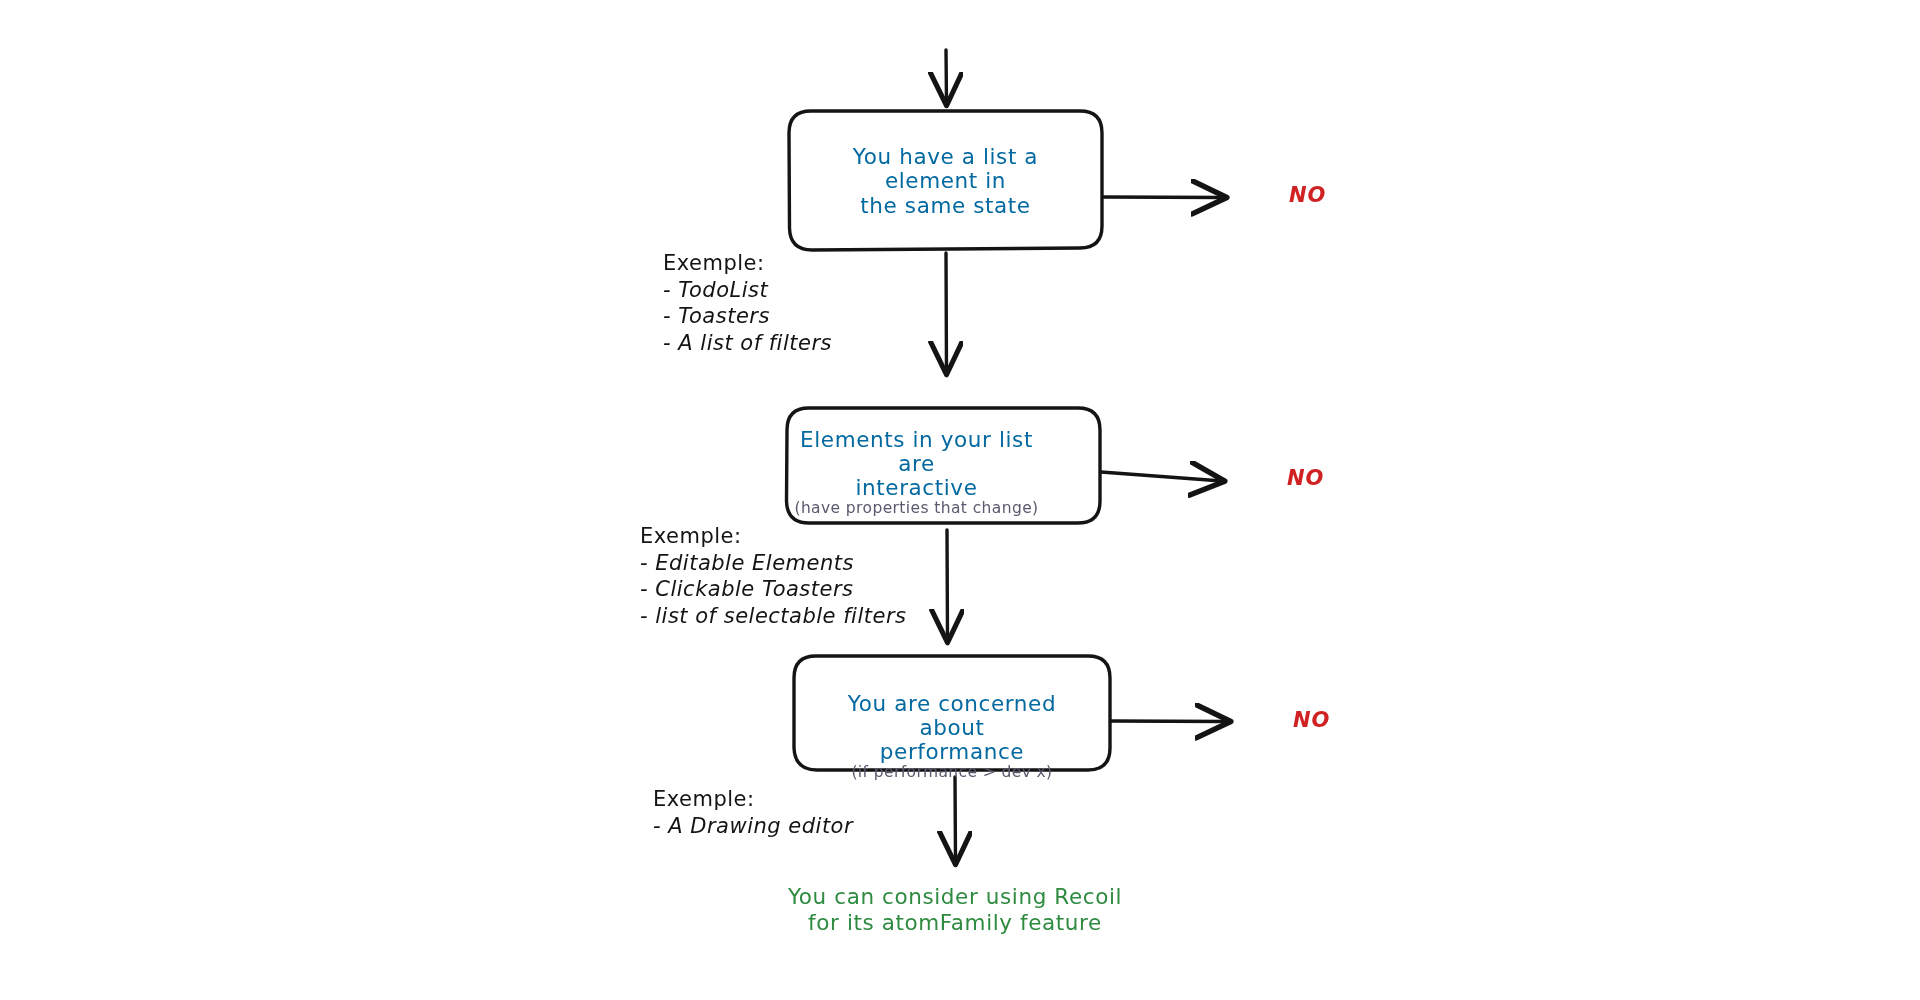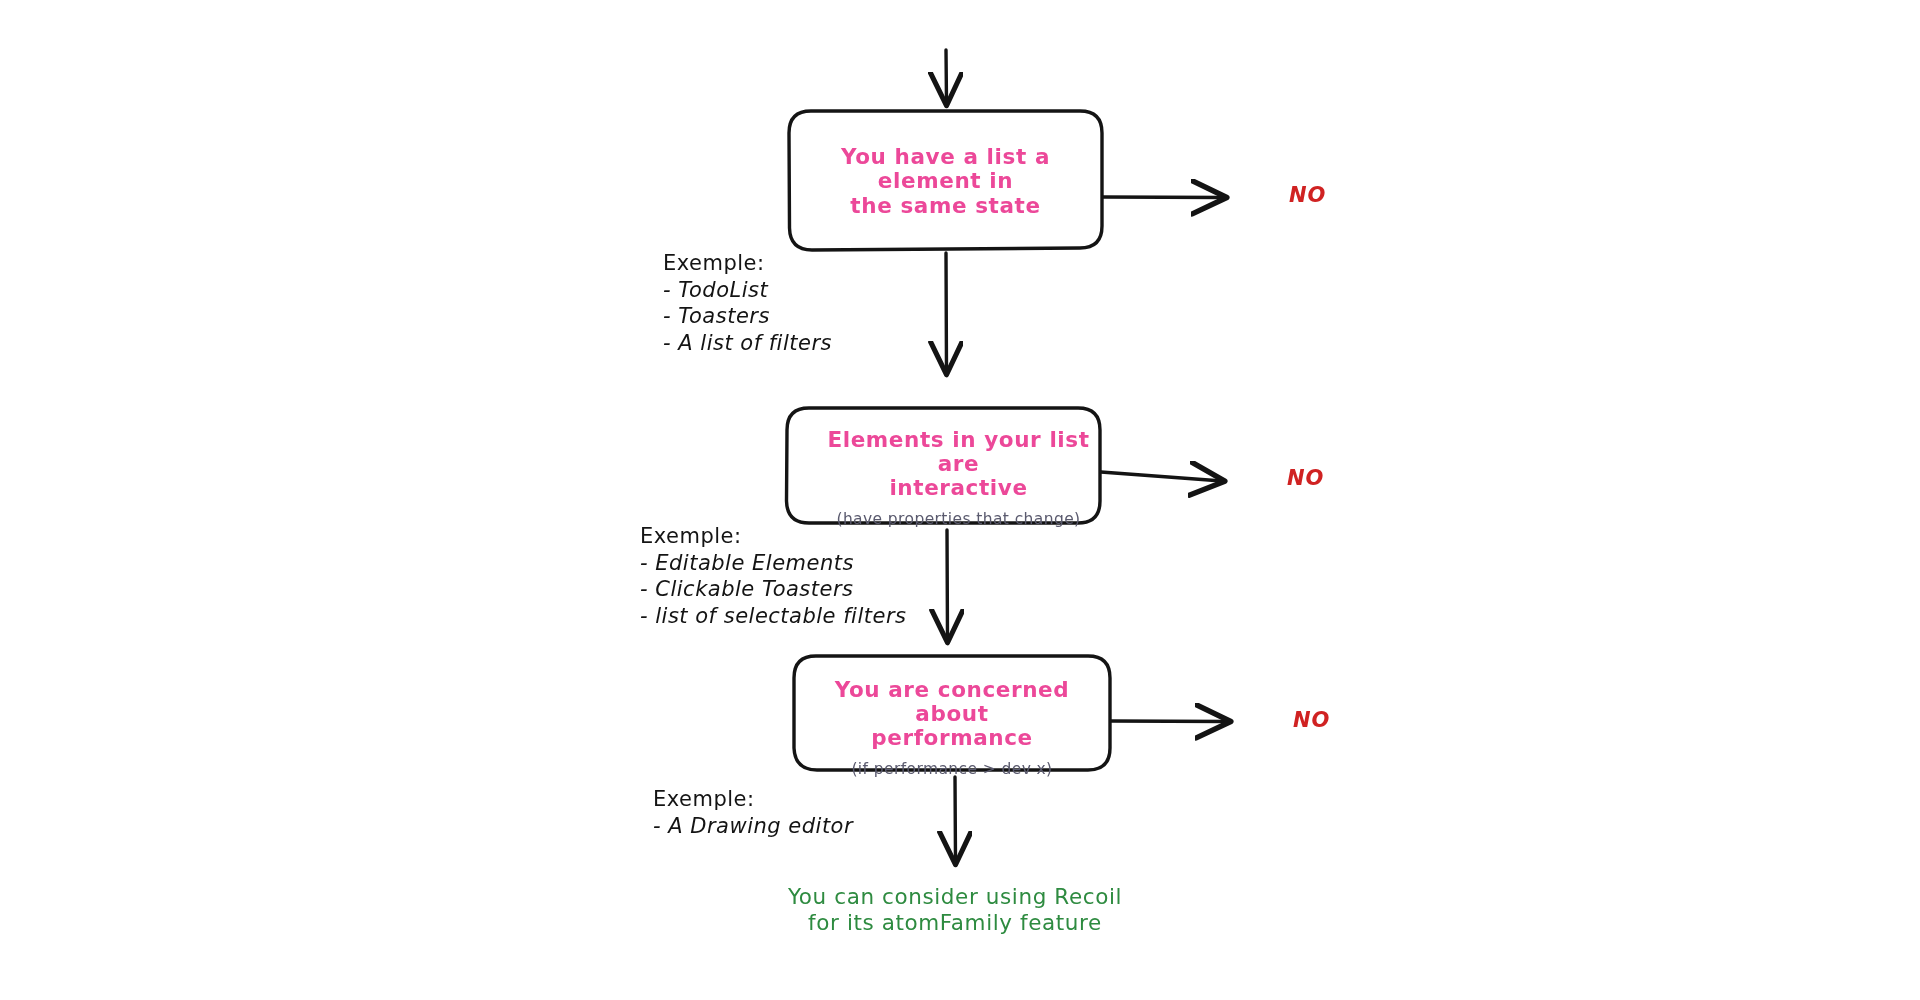--- a/index.html
+++ b/index.html
@@ -42,31 +42,30 @@
     align-items: center;
     justify-content: center;
     text-align: center;
     padding: 10px 22px 8px 22px;
   }
   .node-title {
     font-family: "DejaVu Sans", sans-serif;
     font-size: 21.5px;
     line-height: 1.12;
     letter-spacing: 0.6px;
-    color: #ec4899;
+    color: #0369a1;
     white-space: pre-line;
-    font-weight: 700;
+    font-weight: 400;
   }
   .node-sub {
     font-family: "DejaVu Sans", sans-serif;
     font-size: 15.5px;
     line-height: 1.1;
     letter-spacing: 0.4px;
     color: #5a5a6e;
-    margin-top: 11px;
     white-space: pre-line;
   }
 
   
   .no-label {
     position: absolute;
     font-family: "DejaVu Sans", sans-serif;
     font-size: 21px;
     font-style: italic;
     font-weight: 600;
@@ -159,35 +158,35 @@
   </div>
   <div class="no-label" style="left:1245px; top:183px;">NO</div>
 
   <div class="example-block" style="left:663px; top:250px;">
     <span class="example-heading">Exemple:</span>
     <span class="example-item">- TodoList</span>
     <span class="example-item">- Toasters</span>
     <span class="example-item">- A list of filters</span>
   </div>
 
-  <div class="node-box" style="left:802px; top:408px; width:313px; height:115px; justify-content:flex-start; padding-top:20px;align-items:center;">
+  <div class="node-box" style="left:760px; top:408px; width:313px; height:115px; justify-content:flex-start; padding-top:20px;align-items:center;">
     <div class="node-title">Elements in your list are
 interactive</div>
     <div class="node-sub">(have properties that change)</div>
   </div>
   <div class="no-label" style="left:1243px; top:466px;">NO</div>
 
   <div class="example-block" style="left:640px; top:523px;">
     <span class="example-heading">Exemple:</span>
     <span class="example-item">- Editable Elements</span>
     <span class="example-item">- Clickable Toasters</span>
     <span class="example-item">- list of selectable filters</span>
   </div>
 
-  <div class="node-box" style="left:794px; top:656px; width:316px; height:114px; justify-content:flex-start; padding-top:22px;align-items:center;">
+  <div class="node-box" style="left:794px; top:656px; width:316px; height:114px; justify-content:flex-start; padding-top:36px;align-items:center;">
     <div class="node-title">You are concerned about
 performance</div>
     <div class="node-sub">(if performance &gt; dev x)</div>
   </div>
   <div class="no-label" style="left:1249px; top:708px;">NO</div>
 
   <div class="example-block" style="left:653px; top:786px;">
     <span class="example-heading">Exemple:</span>
     <span class="example-item">- A Drawing editor</span>
   </div>

